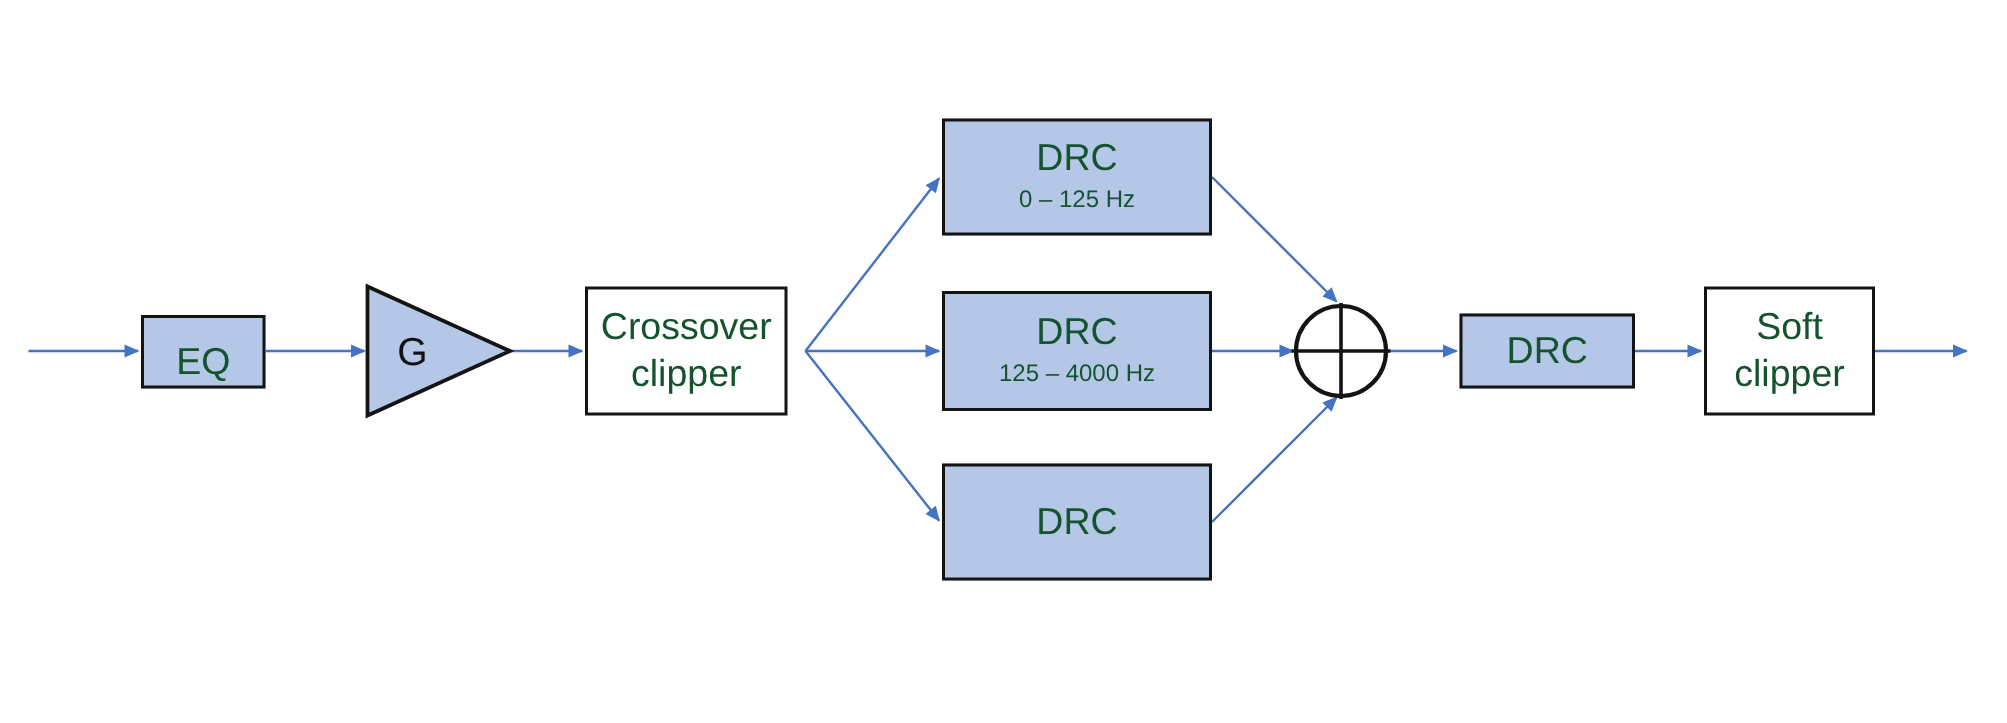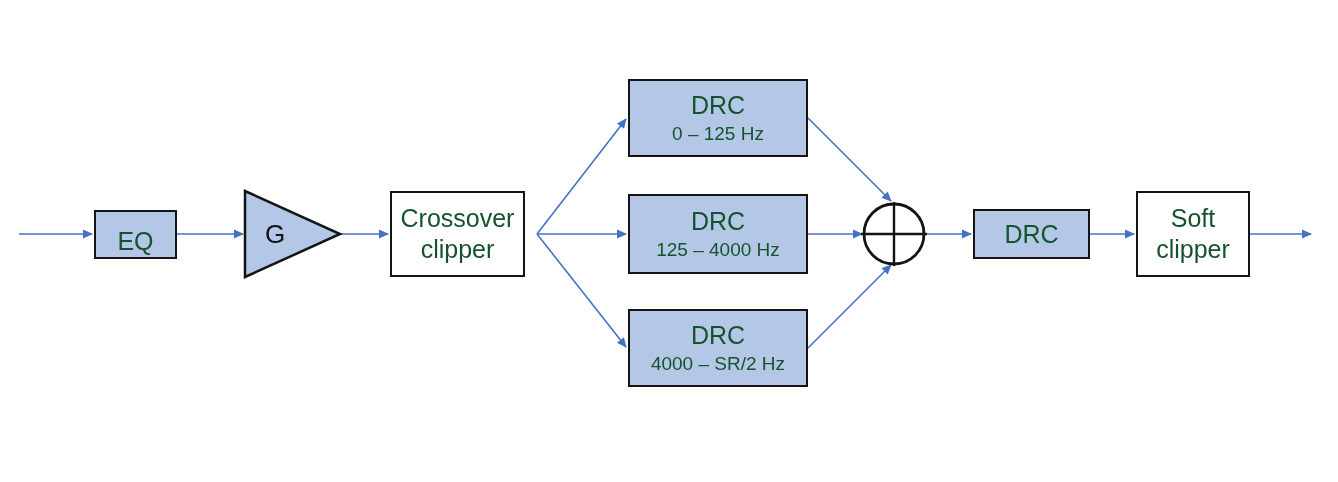--- a/index.html
+++ b/index.html
@@ -31,21 +31,21 @@
     align-items: center;
     justify-content: center;
     text-align: center;
     font-size: 25px;
     line-height: 31px;
     color: #14532d;
   }
   .block.filled { background: #b4c7e7; }
   .block.hollow { background: #ffffff; }
   .block .subtitle {
-    font-size: 19px;
+    font-size: 16px;
     line-height: 24px;
     margin-top: 1px;
   }
   .gain-label {
     position: absolute;
     left: 246px;
     top: 191px;
     width: 58px;
     height: 86px;
     display: flex;
@@ -107,21 +107,20 @@
     <span class="subtitle">0 – 125 Hz</span>
   </div>
 
   <div class="block filled" style="left:628px; top:194px; width:180px; height:80px;">
     <span>DRC</span>
     <span class="subtitle">125 – 4000 Hz</span>
   </div>
 
   <div class="block filled" style="left:628px; top:309px; width:180px; height:78px;">
     <span>DRC</span>
-    <span class="subtitle">4000 – SR/2 Hz</span>
   </div>
 
   <div class="block filled" style="left:973px; top:209px; width:117px; height:50px;">
     <span>DRC</span>
   </div>
 
   <div class="block hollow" style="left:1136px; top:191px; width:114px; height:86px;">
     <span>Soft</span>
     <span>clipper</span>
   </div>

